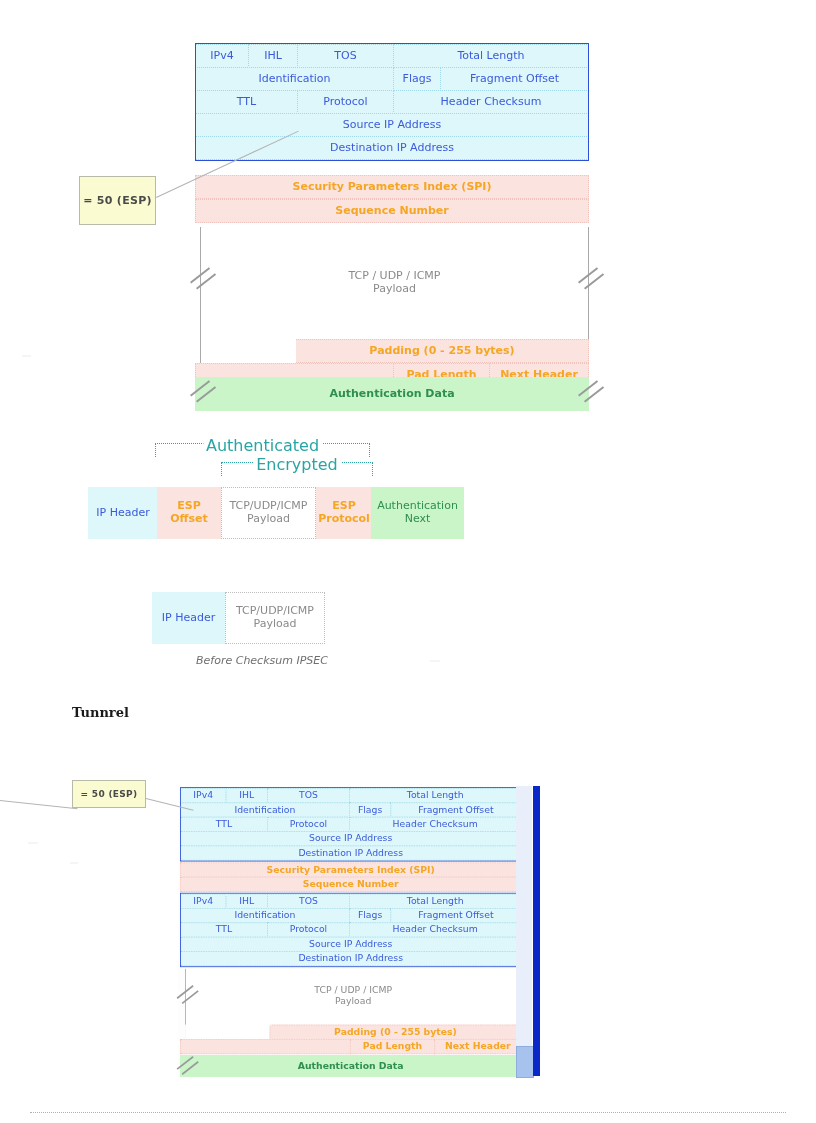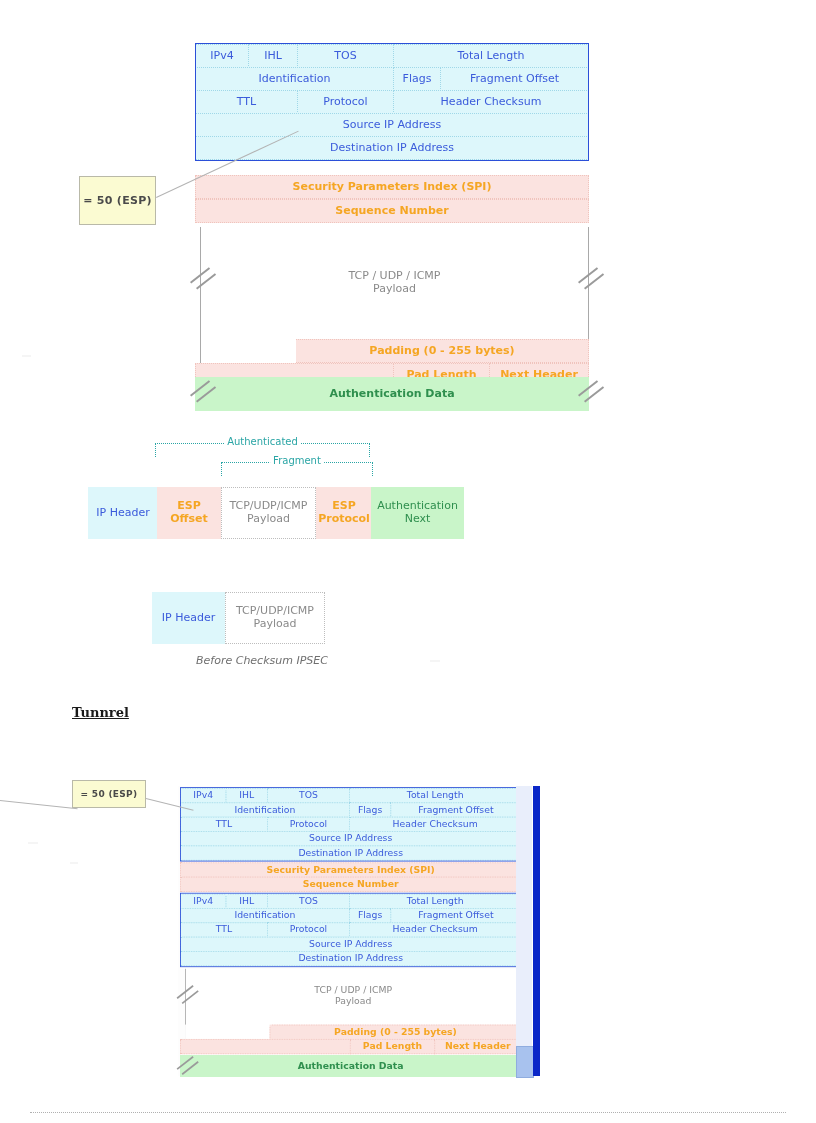--- a/index.html
+++ b/index.html
@@ -40,28 +40,28 @@
     display:flex;align-items:center;justify-content:center;
     font-size:11px;font-weight:bold;color:#4a4a4a;letter-spacing:.3px;
   }
   .leader{position:absolute;height:0;border-top:1px solid #b4b4b4;transform-origin:0 0;}
 
   
   .bracket{position:absolute;box-sizing:border-box;
     border:1px dotted #2aa5a5;border-top:1px dotted #2aa5a5;border-bottom:0;
     height:14px;}
   .bracket-label{position:absolute;background:#ffffff;color:#2aa5a5;
-    font-size:10px;padding:0 3px;top:-8px;left:50%;transform:translateX(-50%);
+    font-size:16px;padding:0 3px;top:-8px;left:50%;transform:translateX(-50%);
     white-space:nowrap;}
 
   
   .caption{position:absolute;font-size:11px;color:#6f6f6f;font-style:italic;
            font-family:"DejaVu Sans","Liberation Sans",sans-serif;}
   .heading{position:absolute;font-family:"DejaVu Serif","Liberation Serif",serif;
-           font-weight:bold;font-size:13px;color:#1a1a1a;text-decoration:underline;}
+           font-weight:bold;font-size:13px;color:#1a1a1a;}
 
   
   .mini{position:absolute;transform-origin:0 0;}
   .mini .cell{font-size:11px;}
 
   .scroll-track{position:absolute;background:#e9eefb;}
   .scroll-thumb{position:absolute;background:#a8c2ee;border:1px solid #8facdf;}
   .scroll-bar{position:absolute;background:#0a27c8;}
 
   .dotted-rule{position:absolute;border-top:1px dotted #b0b0b0;}
@@ -129,21 +129,21 @@
 
     <div class="callout" style="left:79px;top:176px;width:77px;height:49px;">= 50 (ESP)</div>
     <div class="leader" style="left:156px;top:197px;width:157px;transform:rotate(-25deg);"></div>
   </div>
 
   <div>
     <div class="bracket" style="left:155px;top:443px;width:215px;">
       <span class="bracket-label">Authenticated</span>
     </div>
     <div class="bracket" style="left:221px;top:462px;width:152px;">
-      <span class="bracket-label">Fragment</span>
+      <span class="bracket-label">Encrypted</span>
     </div>
 
     <div class="cell ip" style="left:88px;top:487px;width:70px;height:52px;border:0;">IP Header</div>
 
     <div class="cell esp" style="left:157px;top:487px;width:64px;height:52px;border:0;flex-direction:column;">
       <span>ESP</span>
       <span>Offset</span>
     </div>
 
     <div class="cell pay" style="left:221px;top:487px;width:95px;height:52px;border:1px dotted #bdbdbd;flex-direction:column;">

